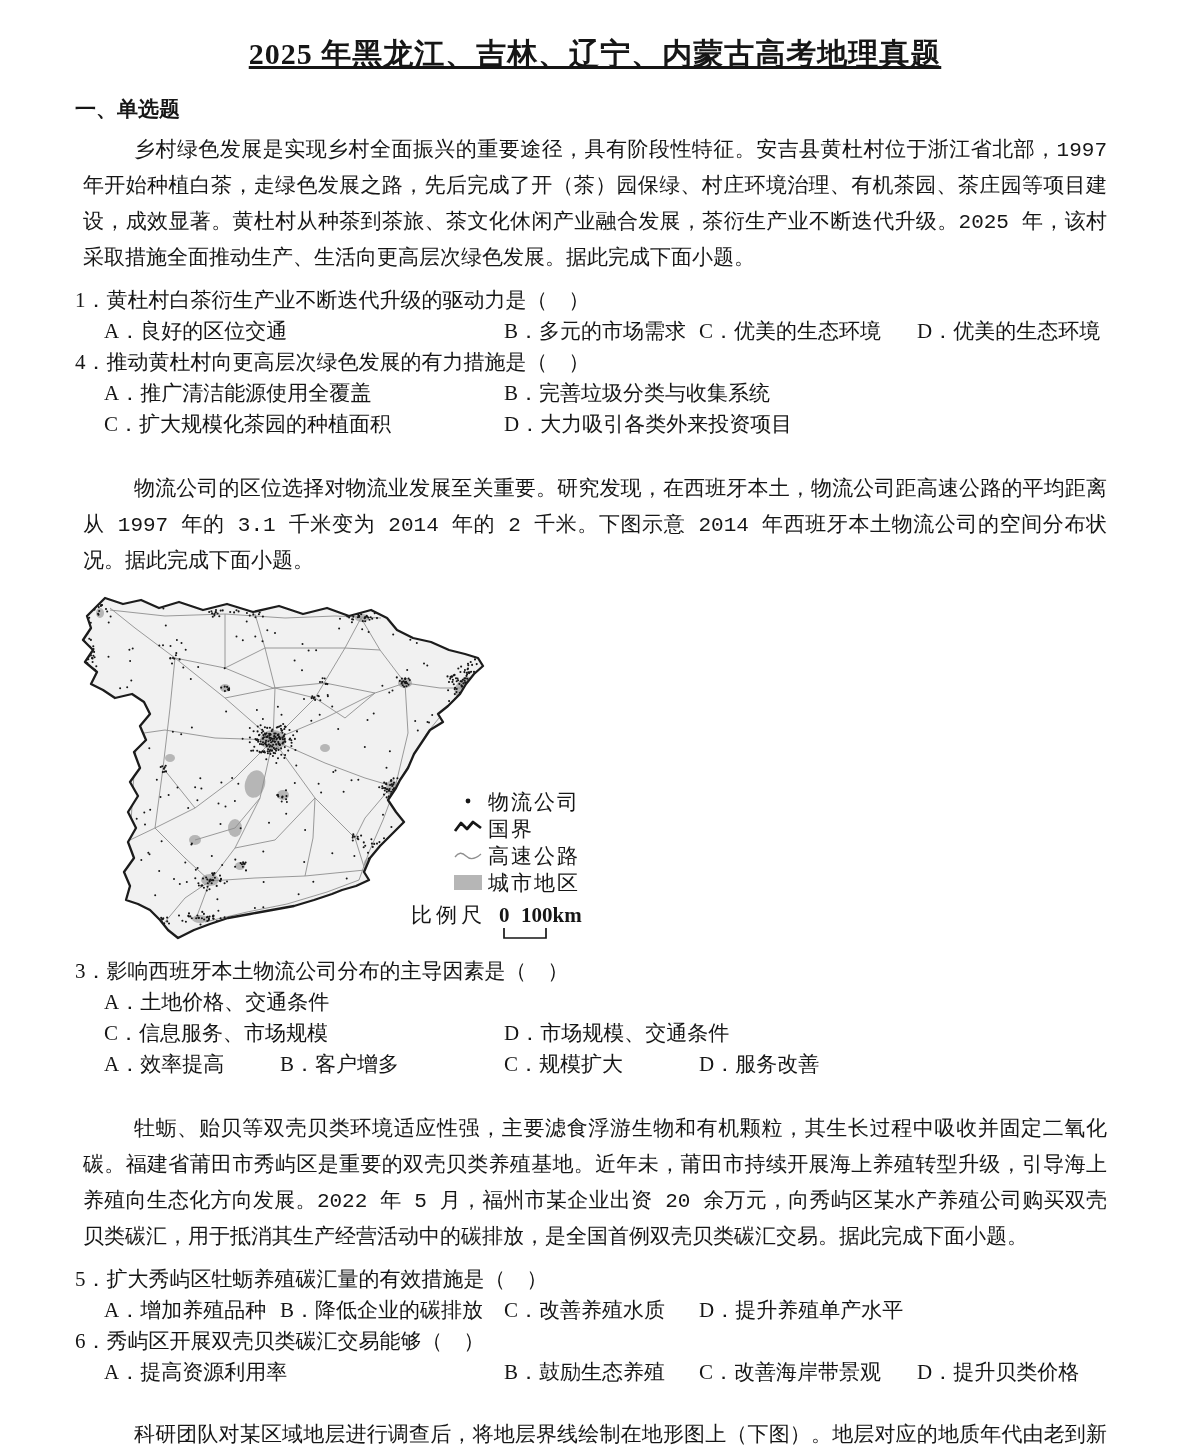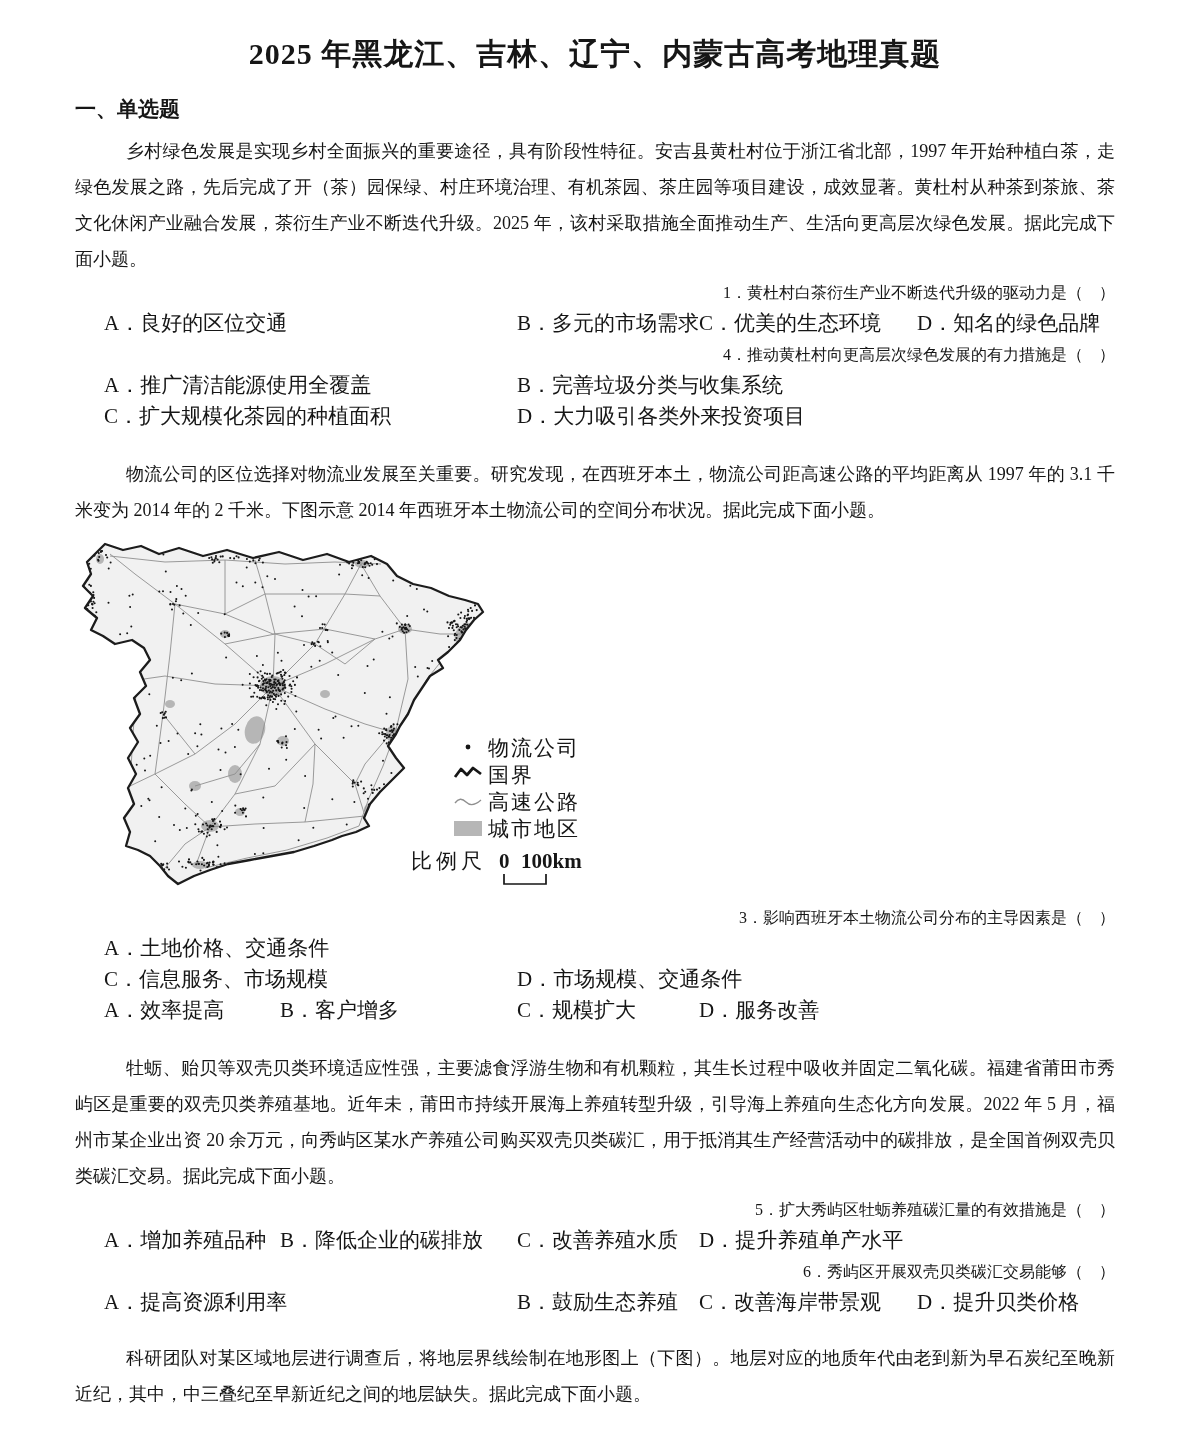--- a/index.html
+++ b/index.html
@@ -5,35 +5,35 @@
   html,body{margin:0;padding:0;}
   body{
     width:1190px;height:1448px;box-sizing:border-box;
     padding:22px 75px 10px 75px;
     background:#ffffff;color:#161616;
     font-family:"Liberation Serif","DejaVu Serif",serif;
     overflow:hidden;
   }
   .title{
     font-size:30px;font-weight:bold;text-align:center;
-    margin:12px 0 20px 0;letter-spacing:1px;
+    margin:12px 0 20px 0;letter-spacing:1px;text-decoration:underline;
   }
   .section-head{
     font-size:21px;font-weight:bold;margin:0 0 10px 0;
   }
   .para{
-    font-size:18px;line-height:36px;text-align:justify;
-    text-indent:51px;margin:0;
+    font-size:21px;line-height:36px;text-align:justify;
+    text-indent:51px;margin:8px;font-family:Liberation Mono, monospace;
   }
   .q-stem{
-    font-size:16px;line-height:31px;white-space:nowrap;text-align:right;
+    font-size:21px;line-height:31px;white-space:nowrap;
   }
   .opt-row{position:relative;height:31px;font-size:21px;}
   .opt-row span{position:absolute;top:0;line-height:31px;white-space:nowrap;text-align:center;}
-  .o1{left:29px}.o2{left:205px}.o3{left:442px}.o4{left:624px}.o5{left:842px}
+  .o1{left:29px}.o2{left:205px}.o3{left:429px}.o4{left:624px}.o5{left:842px}
   .gap24{height:24px}.gap22{height:22px}
   .map-wrap{
     position:relative;width:550px;height:360px;margin:6px 0 8px 0;
   }
   .map-wrap svg{display:block}
   .legend-text{font-size:21px;fill:#161616;letter-spacing:2px;}
   .scale-text{font-size:21px;fill:#161616;}
 </style>
 </head>
 <body>
@@ -42,21 +42,21 @@
 <h2 class="section-head">一、单选题</h2>
 
 <p class="para">乡村绿色发展是实现乡村全面振兴的重要途径，具有阶段性特征。安吉县黄杜村位于浙江省北部，1997 年开始种植白茶，走绿色发展之路，先后完成了开（茶）园保绿、村庄环境治理、有机茶园、茶庄园等项目建设，成效显著。黄杜村从种茶到茶旅、茶文化休闲产业融合发展，茶衍生产业不断迭代升级。2025 年，该村采取措施全面推动生产、生活向更高层次绿色发展。据此完成下面小题。</p>
 
 <div class="q">
   <div class="q-stem">1．黄杜村白茶衍生产业不断迭代升级的驱动力是（　）</div>
   <div class="opt-row">
     <span class="o1">A．良好的区位交通</span>
     <span class="o3">B．多元的市场需求</span>
     <span class="o4">C．优美的生态环境</span>
-    <span class="o5">D．知名的绿色品牌</span>
+    <span class="o5">D．优美的生态环境</span>
   </div>
 </div>
 
 <div class="q">
   <div class="q-stem">4．推动黄杜村向更高层次绿色发展的有力措施是（　）</div>
   <div class="opt-row">
     <span class="o1">A．推广清洁能源使用全覆盖</span>
     <span class="o3">B．完善垃圾分类与收集系统</span>
   </div>
   <div class="opt-row">

